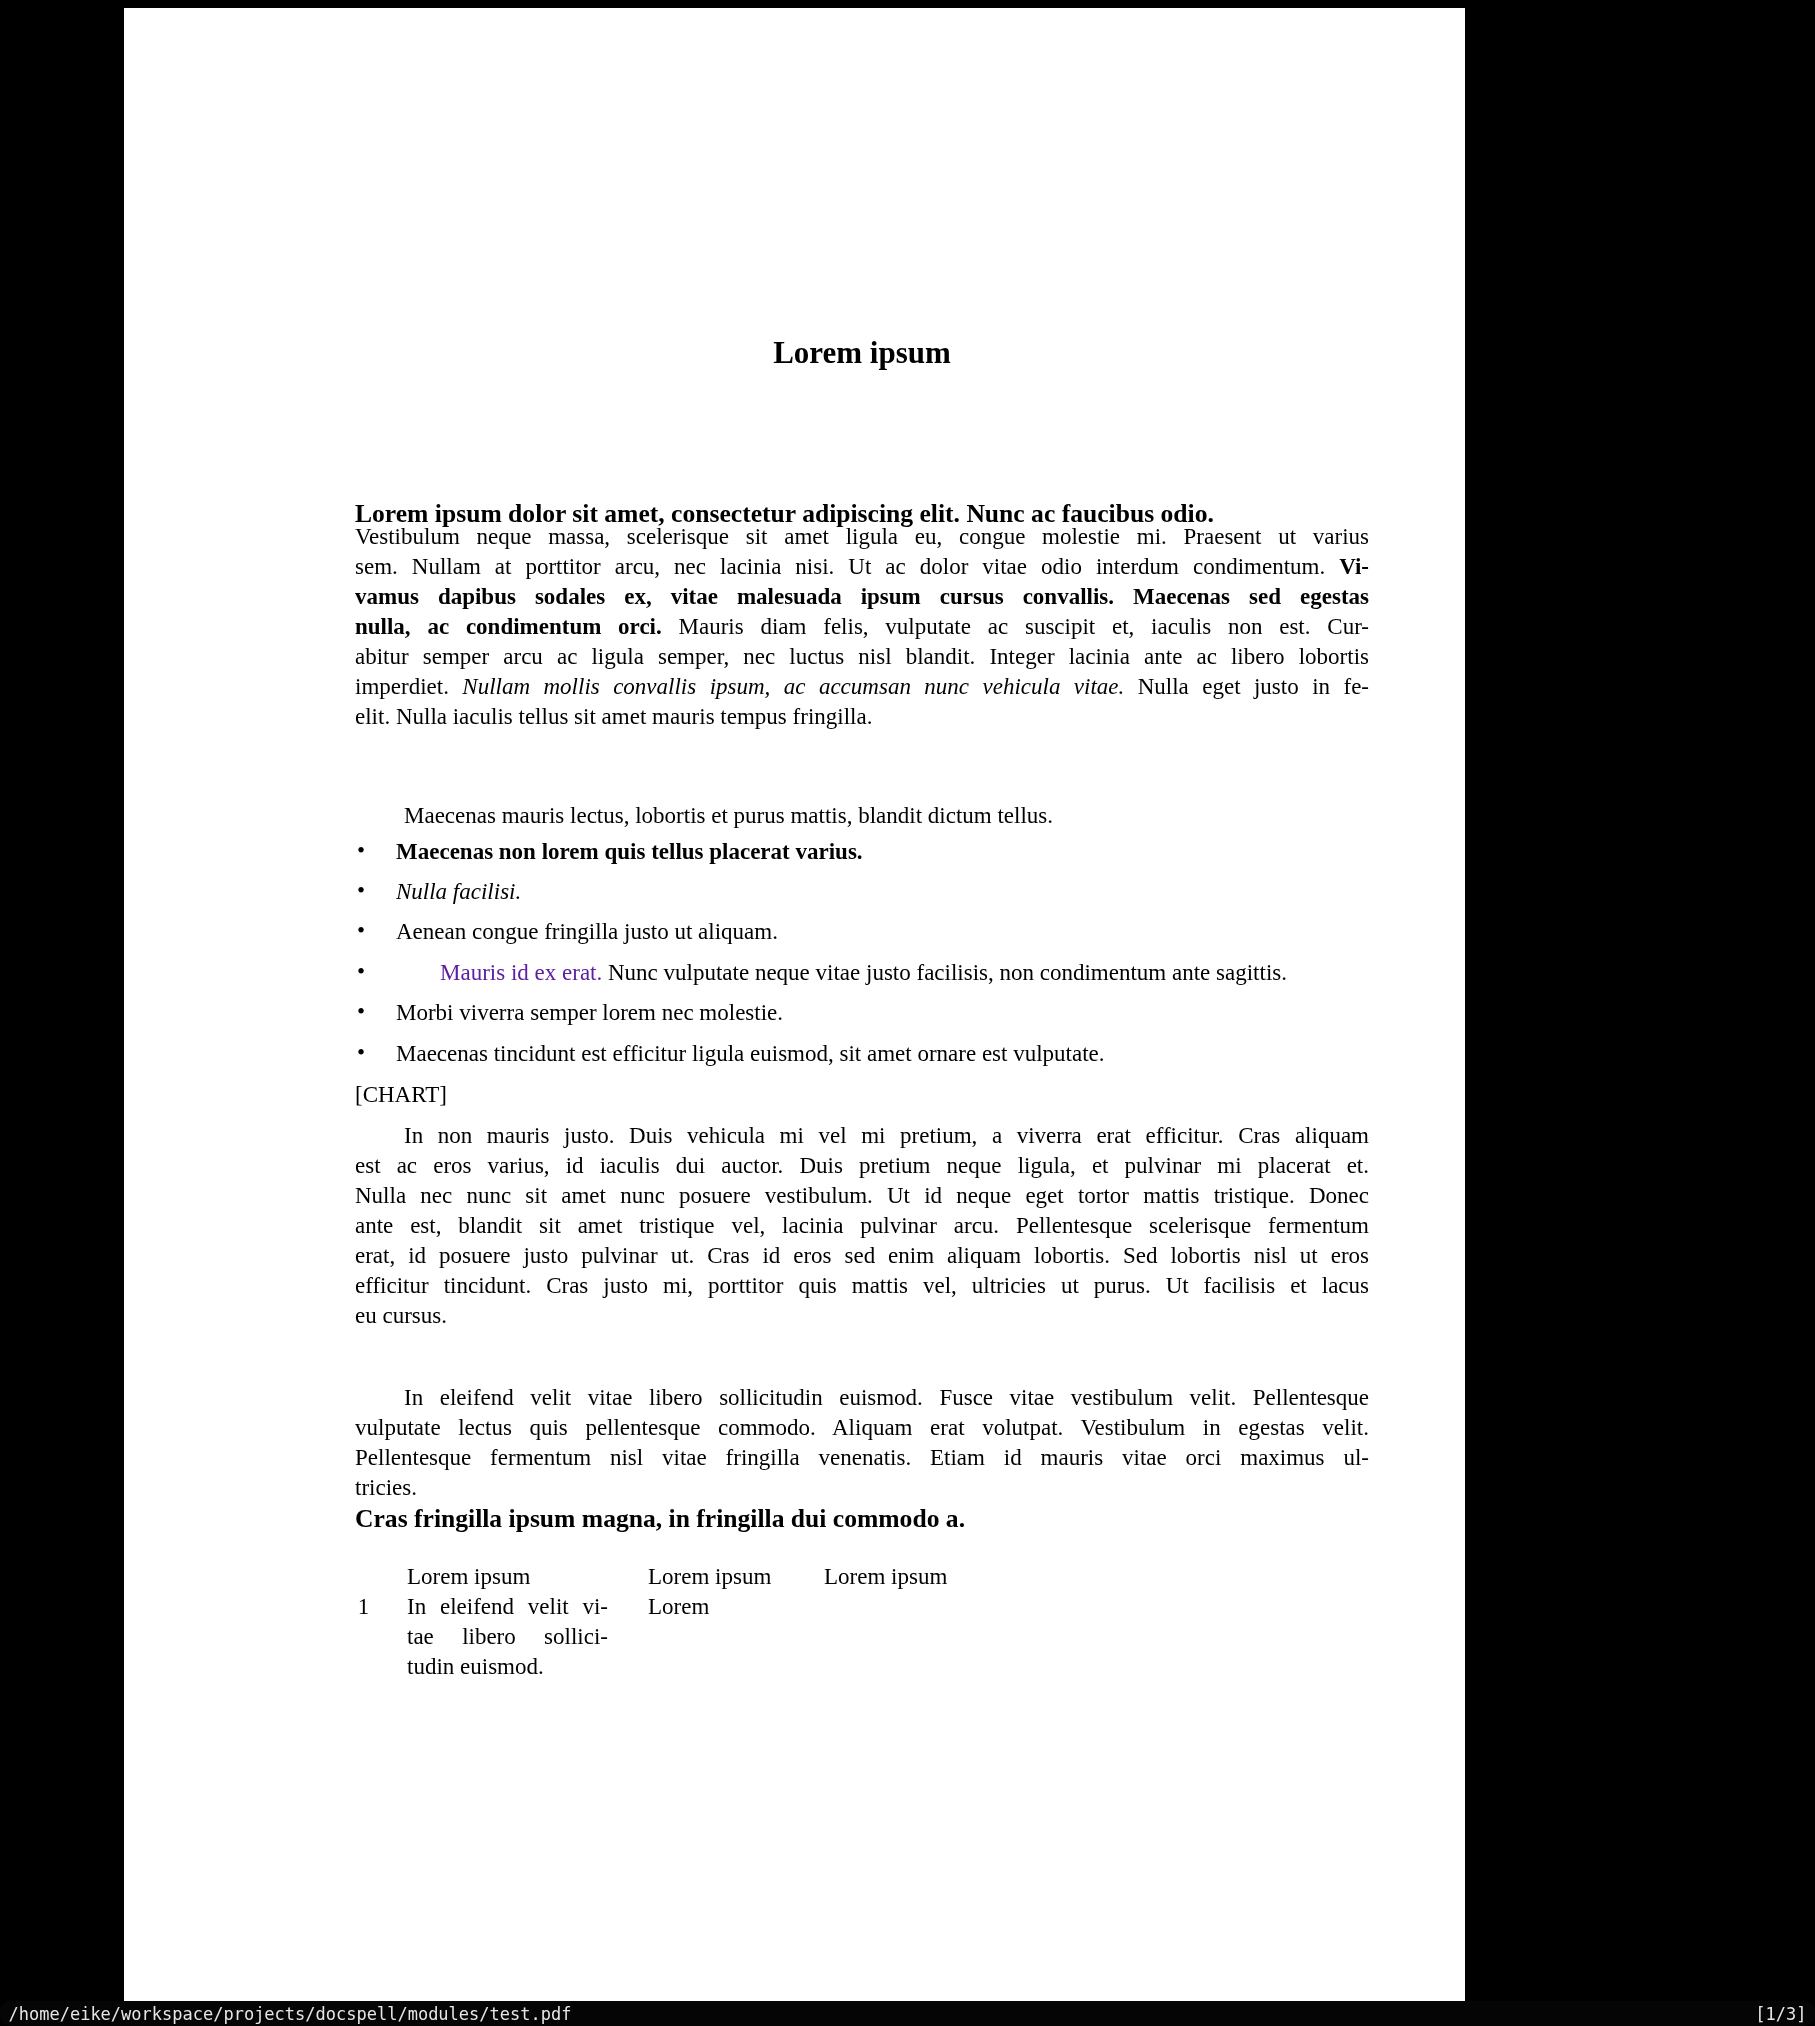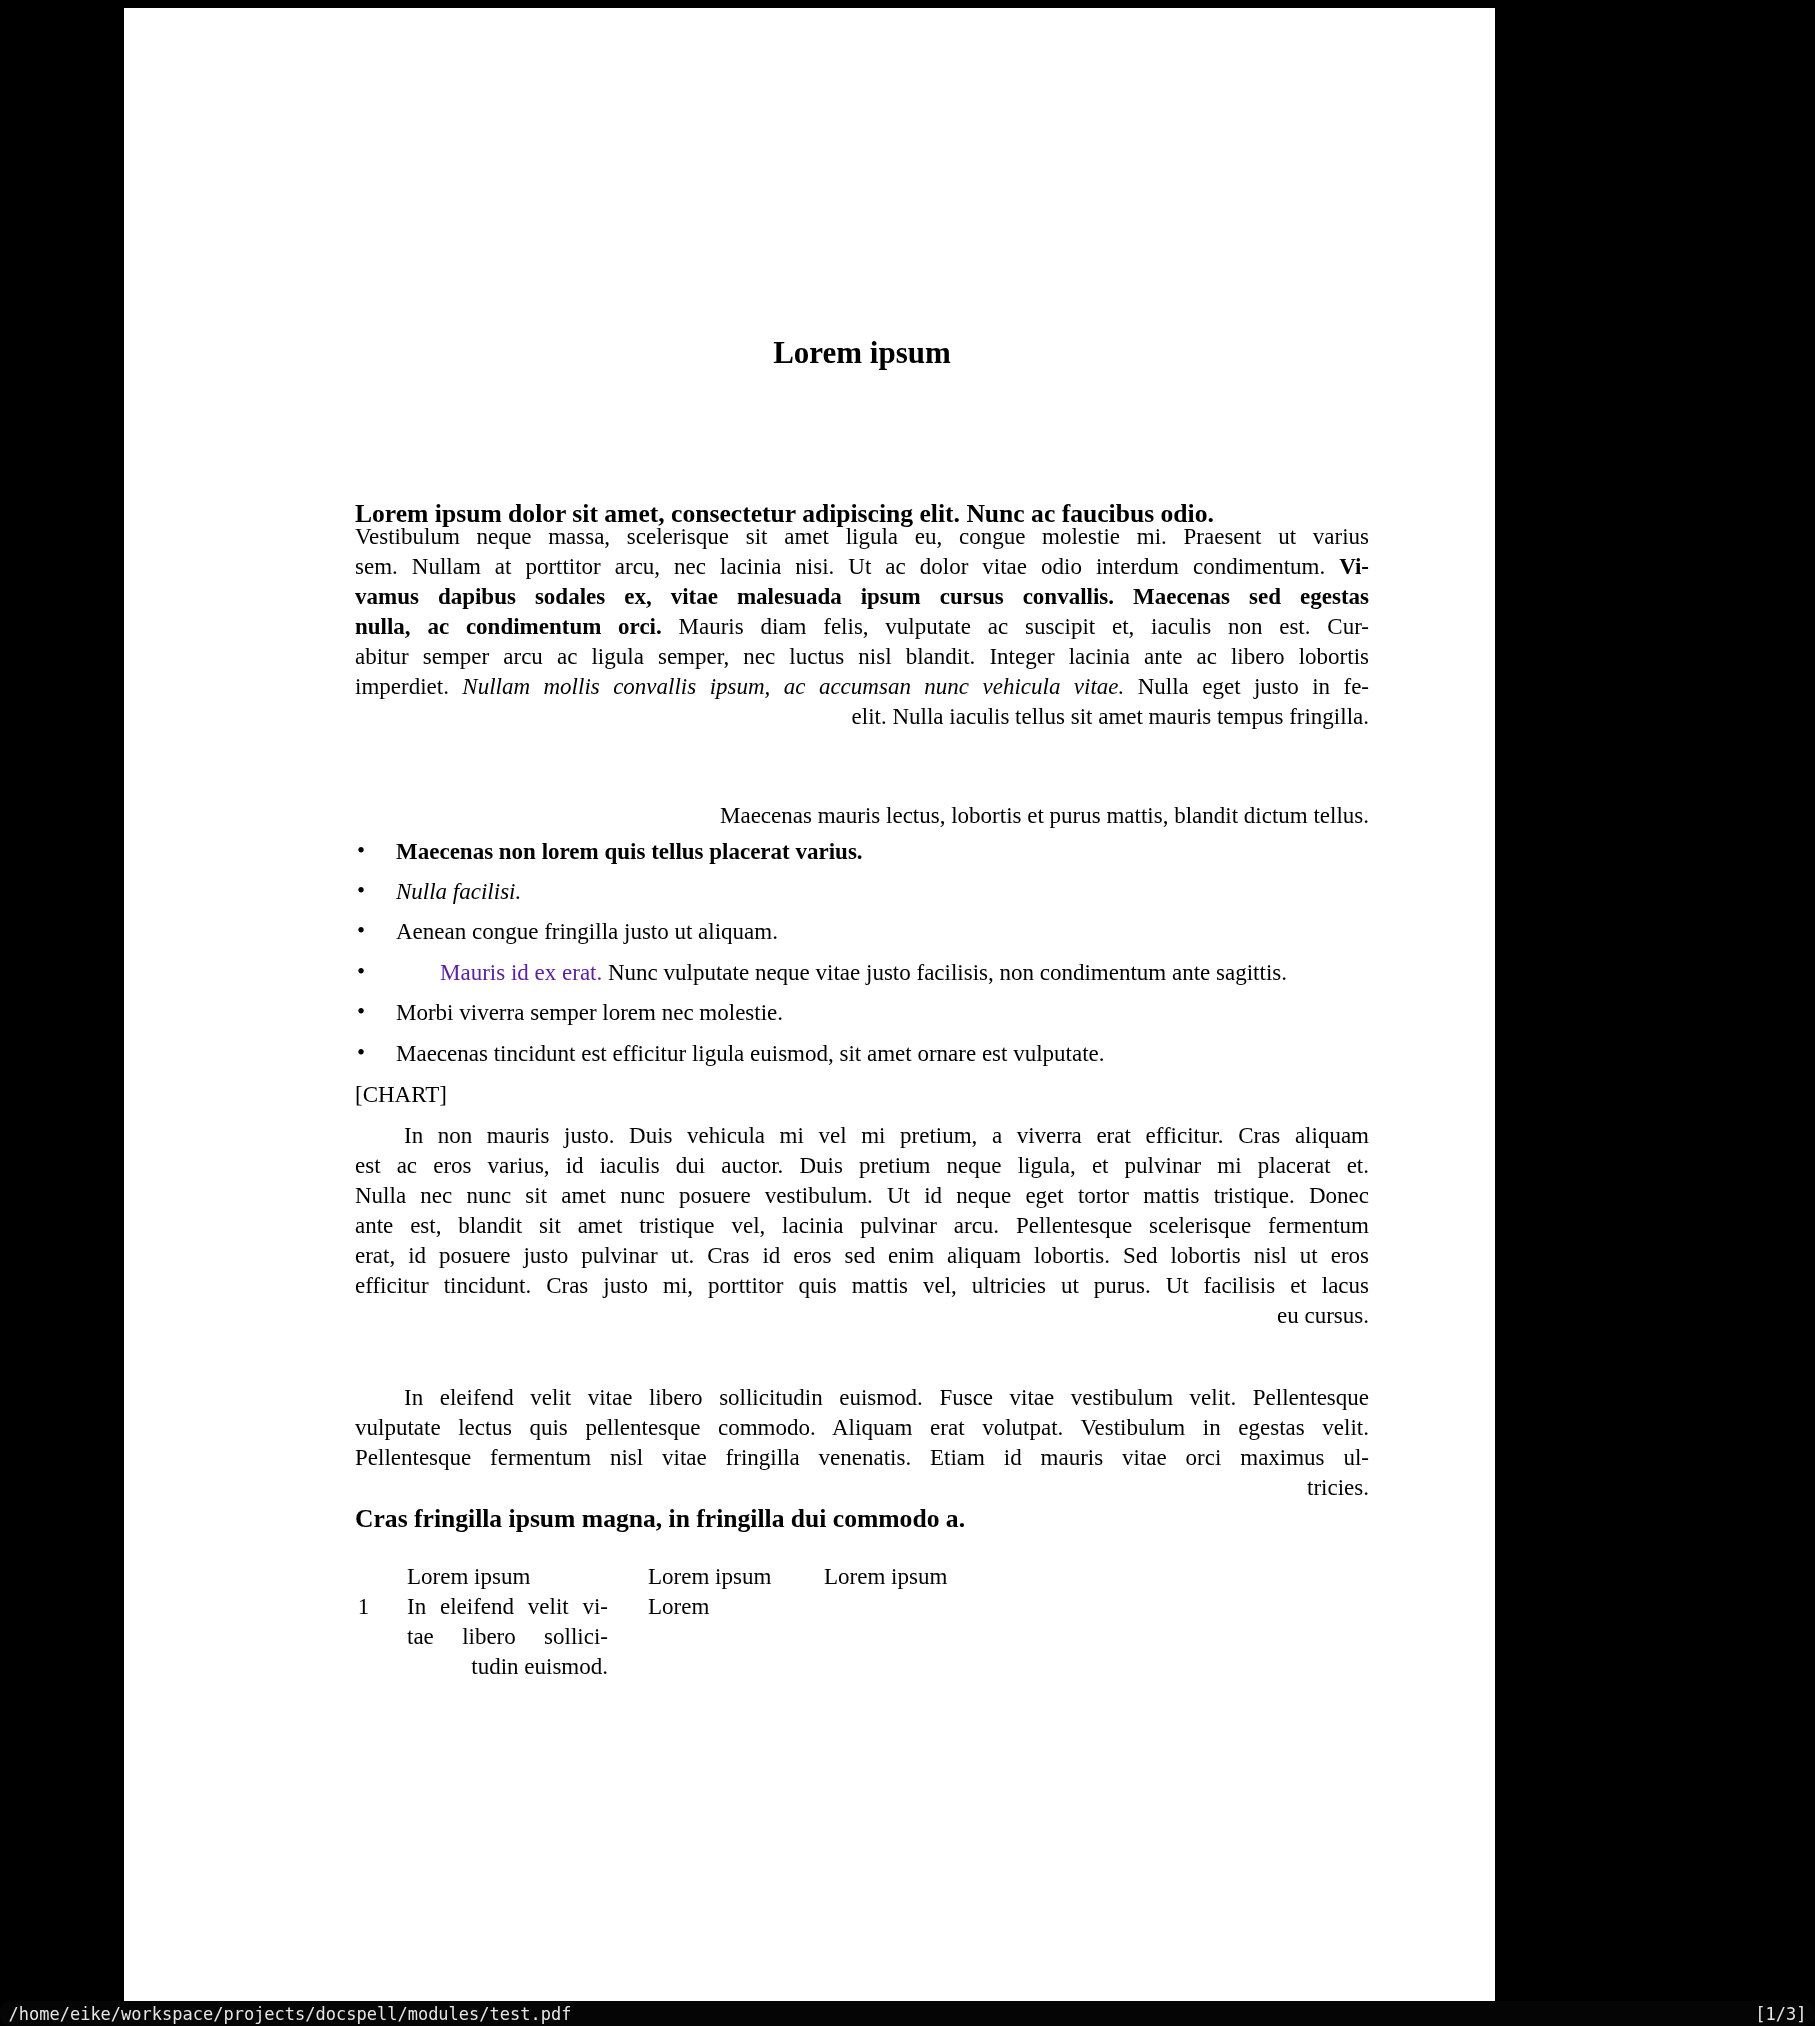--- a/index.html
+++ b/index.html
@@ -9,35 +9,34 @@
     overflow:hidden;
     position:relative;
     font-family:"Liberation Serif", serif;
   }
   .page{
     position:absolute;
     left:124px;top:7.6px;
     width:1341px;height:1994px;
     background:var(--page-bg,#fff);
     color:#000;
-    padding-left:30px;
   }
   .content-abs{position:absolute;left:231px;width:1014px;}
   .doc-title{
     top:326px;
     text-align:center;
     font-size:31px;font-weight:bold;line-height:38px;
   }
   .sec-heading{
     font-size:25.6px;font-weight:bold;line-height:32px;
   }
   .h1{top:490px;}
   .h2{top:1495px;}
   .body-text{font-size:23px;line-height:30px;}
-  .tline{text-align:right;}
+  .tline{text-align:left;}
   .tline.just{text-align:justify;text-align-last:justify;text-justify:inter-word;}
   .r-b{font-weight:bold;}
   .r-i{font-style:italic;}
   .r-l{color:var(--link,#5c21a3);margin-left:44px;}
   .para1{top:506px;margin-top:8px;}
   .pindent{top:793px;}
   .bullet-list{top:829px;}
   .bullet-item{position:relative;padding-left:41px;margin-bottom:10.4px;line-height:30px;}
   .bullet-glyph{position:absolute;left:1.9px;top:-0.9px;font-size:23px;}
   .chart-line{top:1072px;}

